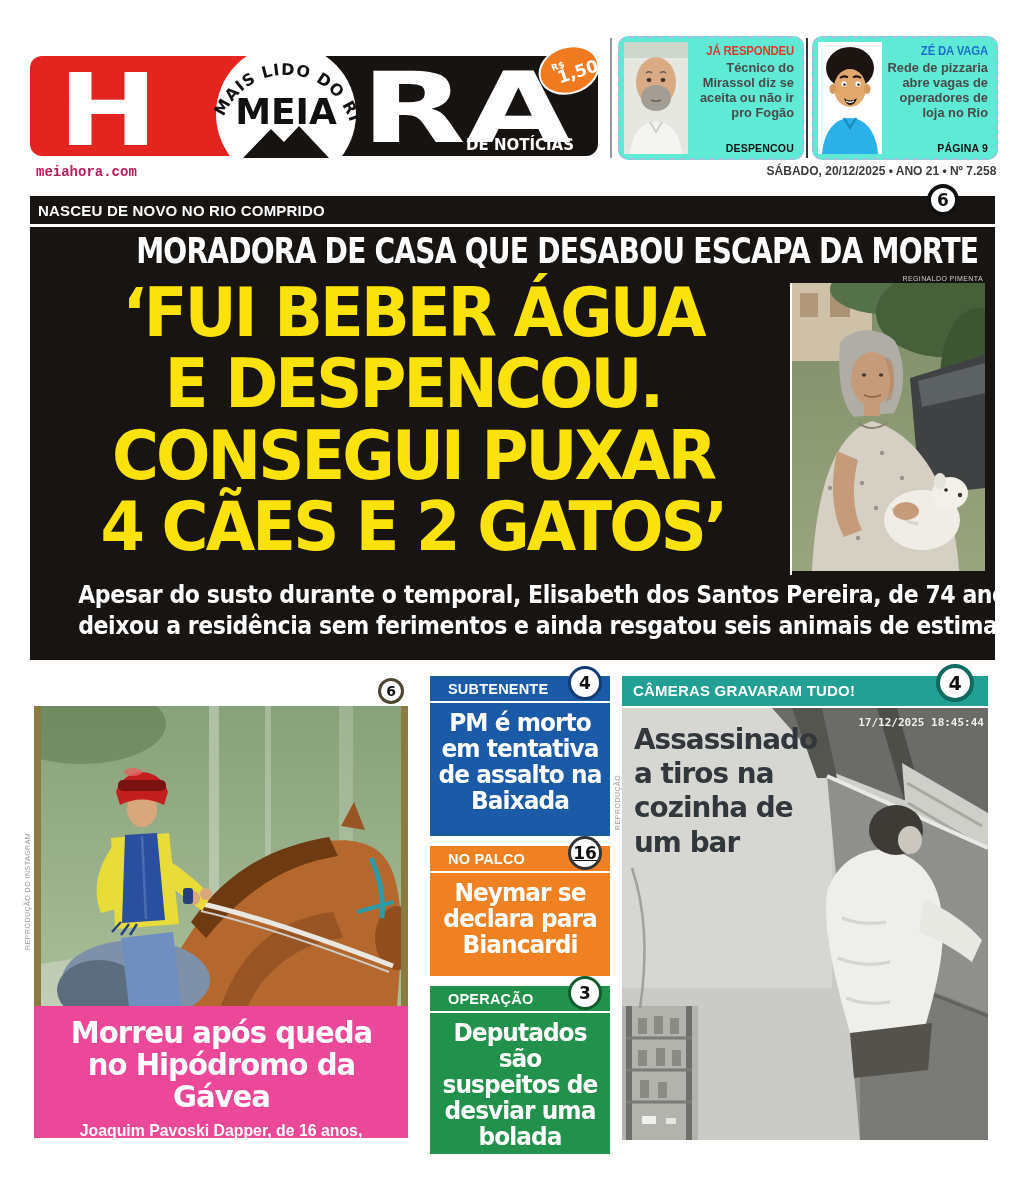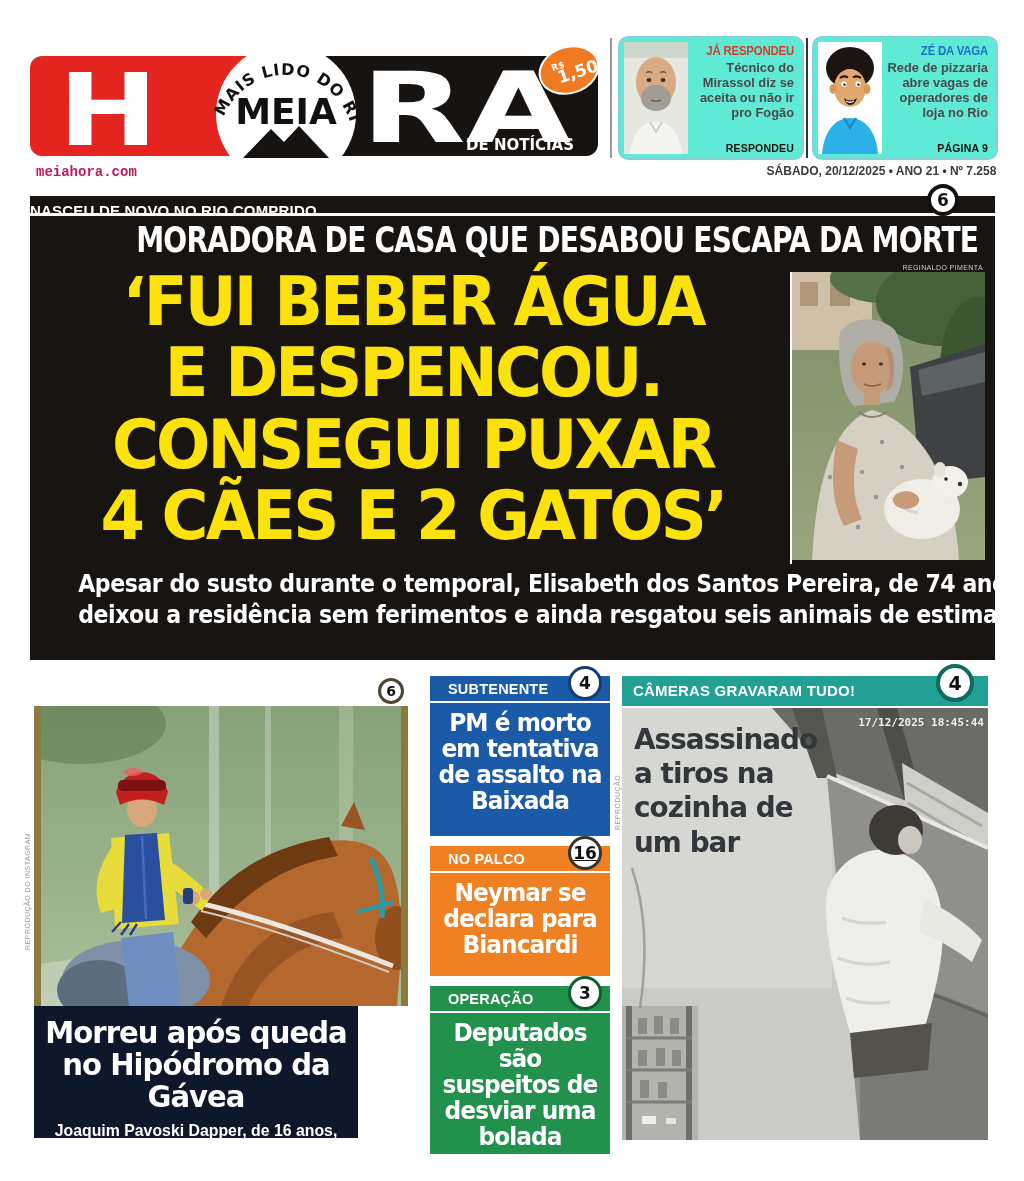--- a/index.html
+++ b/index.html
@@ -20,36 +20,36 @@
   .t1 .kicker { color:#d93a2a; }
   .t2 .kicker { color:#1a6fc8; }
   .teaser .body { font-size:13.5px; font-weight:bold; color:#4a4a4a; line-height:1.12; margin-top:2px; transform:scaleX(.95); transform-origin:right; }
   .teaser .foot { margin-top:auto; font-size:10.5px; font-weight:800; color:#111; letter-spacing:.2px; }
 
   
   .badge { position:absolute; background:#fff; border-radius:50%; display:flex; align-items:center; justify-content:center; font-weight:900; color:#111; font-family:"DejaVu Sans", sans-serif; }
 
   
   .lead { position:absolute; left:30px; top:196px; width:965px; height:464px; background:#171412; }
-  .lead-kicker { height:20px; border-bottom:3px solid #fff; line-height:30px; padding-left:0; color:#fff; font-size:15px; font-weight:800; letter-spacing:.2px; transform-origin:left; }
+  .lead-kicker { height:31px; border-bottom:3px solid #fff; line-height:30px; padding-left:8px; color:#fff; font-size:15px; font-weight:800; letter-spacing:.2px; transform-origin:left; }
   .lead-badge { width:32px; height:32px; top:-12px; right:36px; border:4px solid #111; font-size:17px; }
   .overline { text-align:center; color:#fff; font-size:36px; font-weight:800; font-family:"DejaVu Sans", sans-serif; white-space:nowrap; transform:scaleX(.78); transform-origin:center; margin-top:3px; letter-spacing:-1px; }
   .lead-row { display:flex; padding:2px 10px 0 6px; }
   .yellow-head { flex:1; text-align:center; color:#fbe20b; font-family:"DejaVu Sans", sans-serif; font-weight:900; font-size:68px; line-height:1.05; letter-spacing:-3px; transform:scaleX(.94); transform-origin:center; padding-top:4px; }
   .lead-photo-col { width:195px; }
   .lead-credit { text-align:right; color:#cfcfcf; font-size:7px; letter-spacing:.4px; padding:2px 2px 1px 0; }
   .lead-photo { border-left:2px solid #fff; }
   .deck { text-align:center; color:#fff; font-size:24.5px; font-weight:bold; font-family:"DejaVu Sans", sans-serif; line-height:1.28; transform:scaleX(.9); transform-origin:center; white-space:nowrap; margin-top:4px; letter-spacing:-0.5px; }
 
   
   .col-head { position:absolute; height:30px; color:#fff; font-size:15px; font-weight:800; line-height:30px; padding-left:11px; letter-spacing:.2px; }
   .turf-head { left:34px; top:676px; width:374px; background:#8b7b42; }
   .turf-badge { width:26px; height:26px; top:678px; right:auto; left:378px; border:3px solid #4c4630; font-size:14px; }
   .turf-frame { position:absolute; left:34px; top:706px; width:374px; height:300px; background:#8b7b42; padding:0 7px; }
-  .turf-caption { position:absolute; left:34px; top:1006px; width:324px; height:132px; background:#0f172a; text-align:center; color:#fff; }
+  .turf-caption { position:absolute; left:34px; top:1006px; width:374px; height:132px; background:#ec4899; text-align:center; color:#fff; }
   .turf-caption .hl { font-family:"DejaVu Sans", sans-serif; font-weight:800; font-size:30px; line-height:1.07; padding-top:11px; letter-spacing:-1px; transform:scaleX(.97); transform-origin:center; max-width:345px; margin:0 auto; }
   .turf-caption .sub { font-size:16.5px; font-weight:bold; line-height:1.22; margin-top:7px; transform:scaleX(.96); transform-origin:center; }
   .vcredit { position:absolute; writing-mode:vertical-rl; transform:rotate(180deg); font-size:7px; color:#9a9a9a; letter-spacing:.5px; }
 
   .stack-box { position:absolute; left:430px; width:180px; color:#fff; }
   .stack-box .bh { height:27px; line-height:26px; padding-left:18px; font-size:14.5px; font-weight:800; border-bottom:2px solid #fff; letter-spacing:.2px; }
   .stack-box .bb { text-align:center; font-family:"DejaVu Sans", sans-serif; font-weight:800; font-size:24.5px; line-height:1.06; padding:7px 3px 0 3px; letter-spacing:-1px; transform:scaleX(.95); transform-origin:center; }
   .sb-badge { width:34px; height:34px; top:-10px; right:8px; font-size:17px; }
   .box-blue { top:676px; height:160px; background:#1b5aa6; }
   .box-blue .sb-badge { border:3px solid #123c74; }
@@ -109,21 +109,21 @@
         <ellipse cx="39" cy="38" rx="2.4" ry="2" fill="#3a3028"></ellipse>
         <path d="M22,31 q3,-2.5 6,0 M36,31 q3,-2.5 6,0" stroke="#6a5f52" stroke-width="1.6" fill="none"></path>
         <path d="M27,58 q5,2.5 10,0" stroke="#6e6459" stroke-width="1.5" fill="none"></path>
         <path d="M6,112 C8,90 18,80 32,80 C46,80 56,90 58,112 Z" fill="#f4f4f0"></path>
         <path d="M26,80 L32,90 L38,80" fill="none" stroke="#cfcfc8" stroke-width="2"></path>
       </svg>
     </div>
     <div class="txt">
       <div class="kicker">JÁ RESPONDEU</div>
       <div class="body">Técnico do Mirassol diz se aceita ou não ir pro Fogão</div>
-      <div class="foot">RESPONDEU</div>
+      <div class="foot">DESPENCOU</div>
     </div>
   </div>
 
   <div class="teaser t2" style="left:812px">
     <div class="pic">
       <svg width="64" height="112" viewBox="0 0 64 112">
         <rect width="64" height="112" fill="#ffffff"></rect>
         <ellipse cx="32" cy="26" rx="24" ry="21" fill="#1c1410"></ellipse>
         <ellipse cx="32" cy="46" rx="16" ry="19" fill="#e2a96e"></ellipse>
         <ellipse cx="15" cy="47" rx="3.5" ry="5" fill="#d79a5e"></ellipse>

